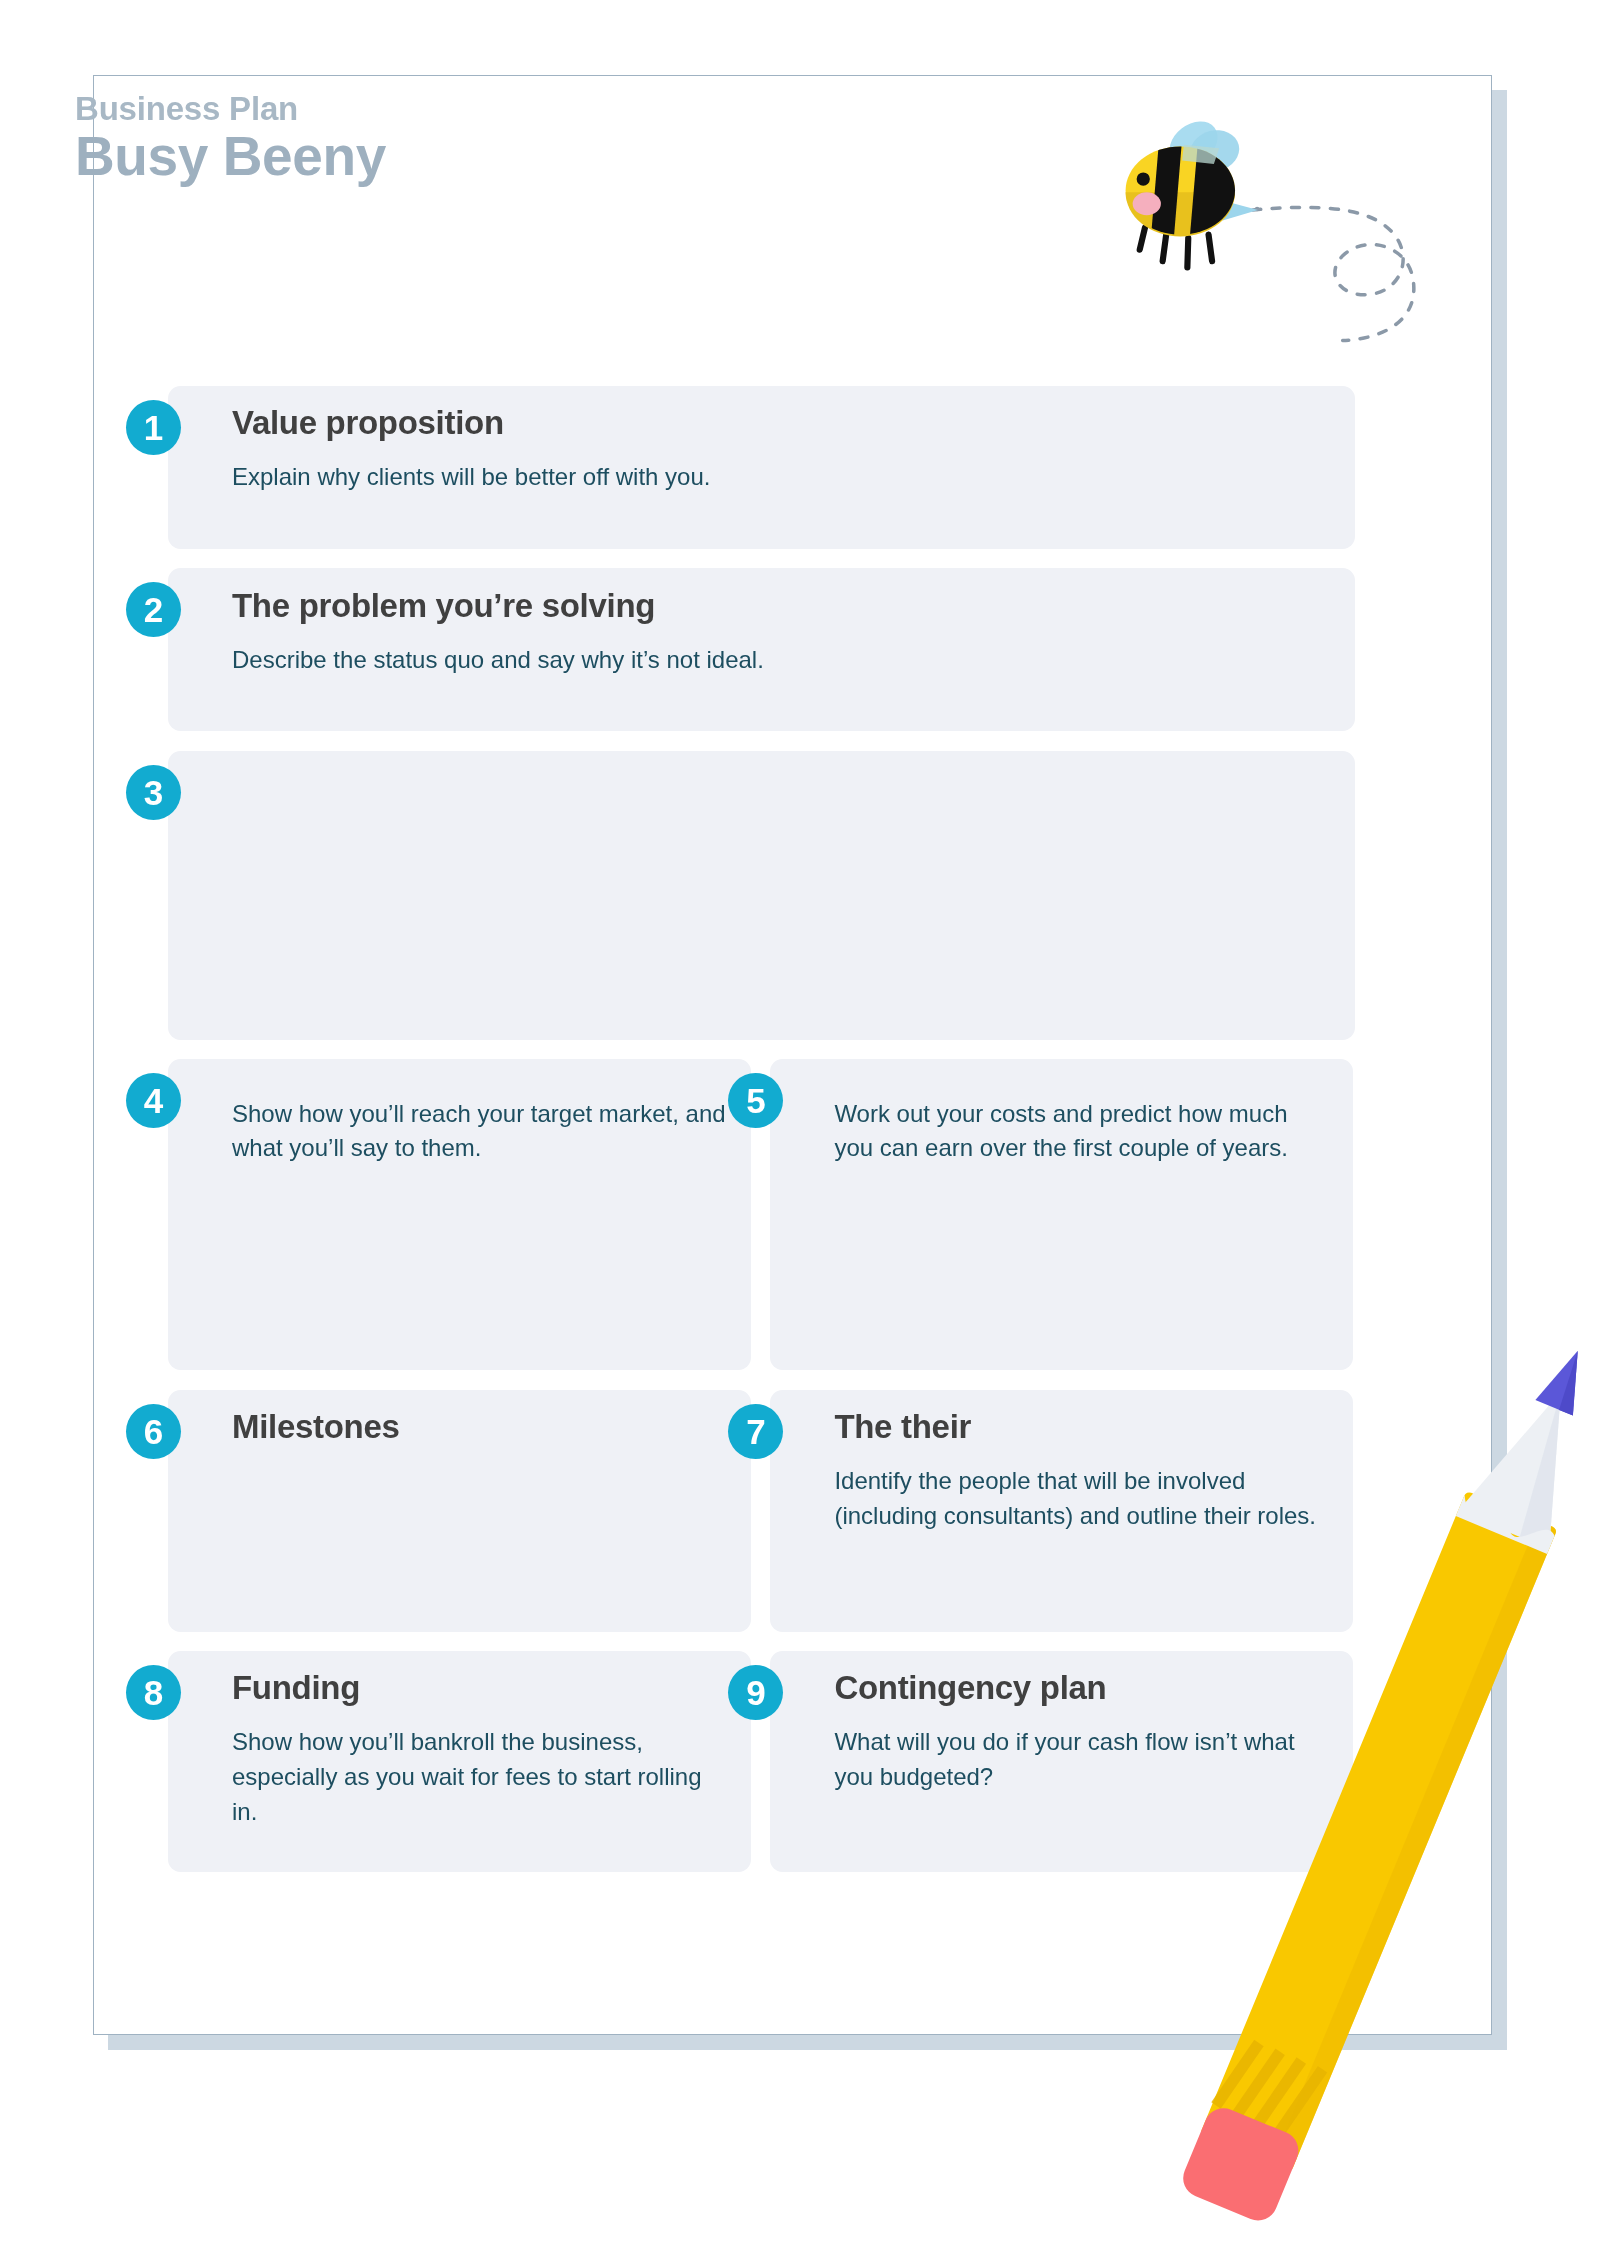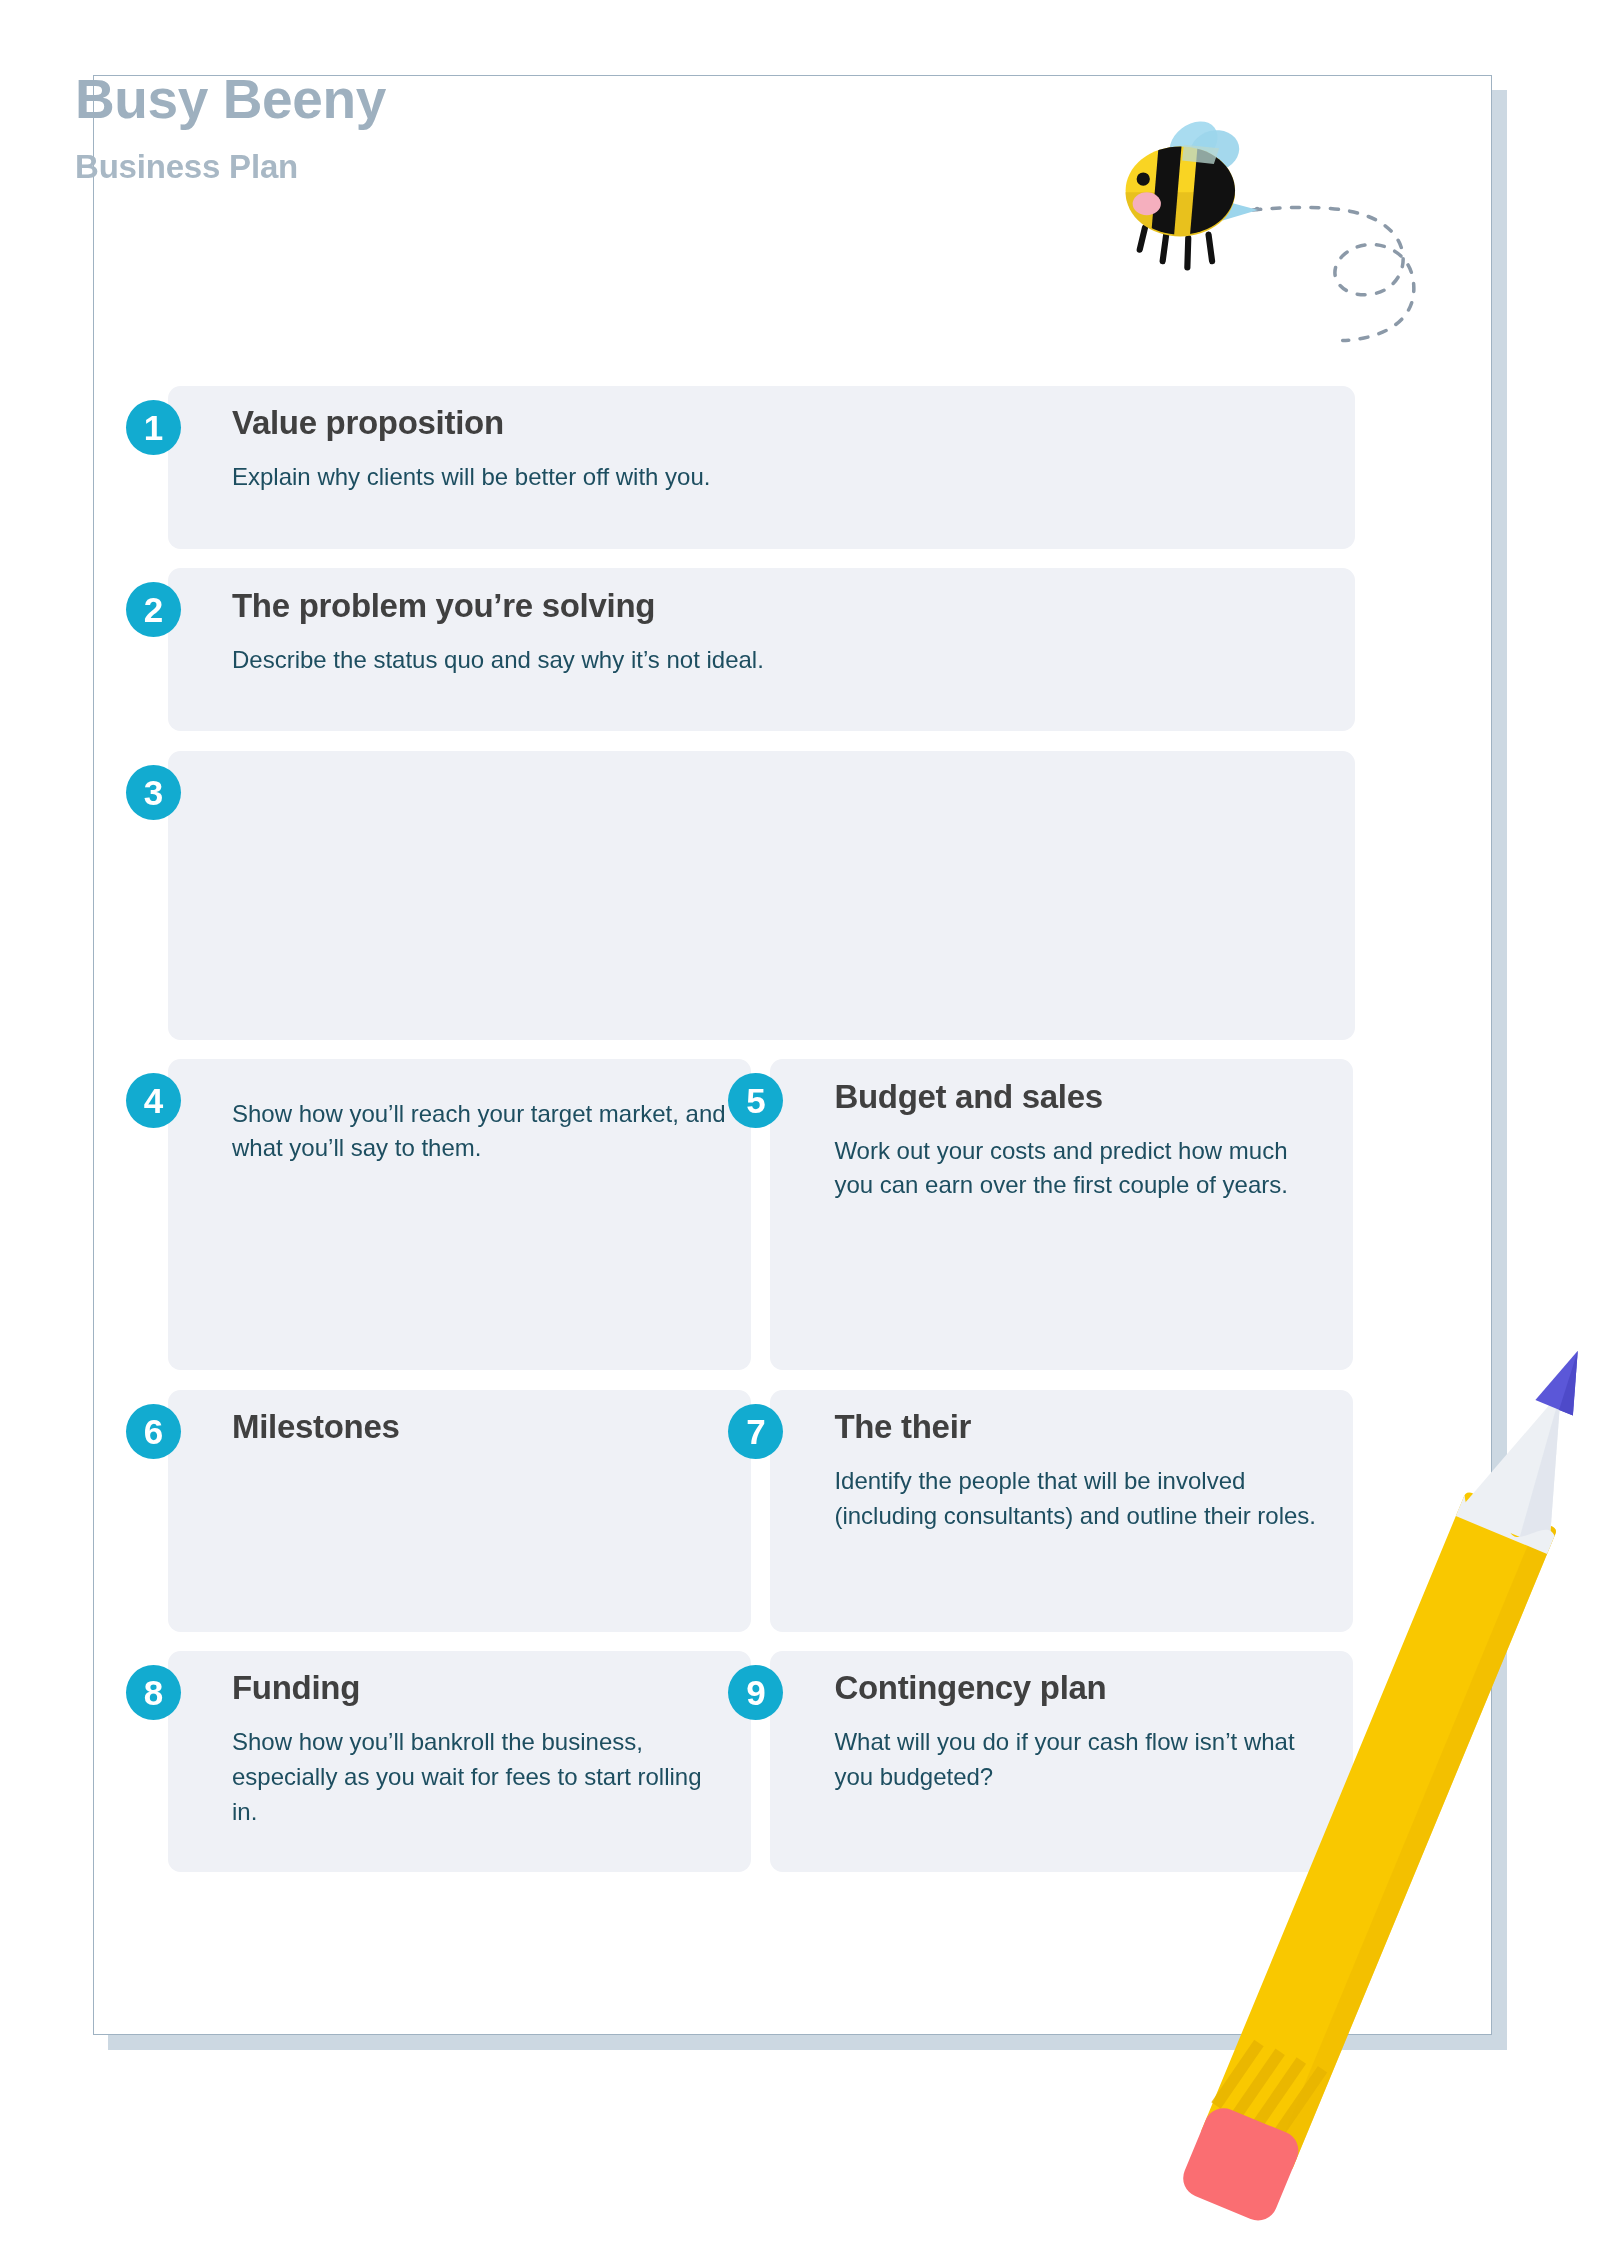--- a/index.html
+++ b/index.html
@@ -119,22 +119,22 @@
     pointer-events:none;
   }
 </style>
 </head>
 <body>
 
 <div id="sheet-shadow"></div>
 <div id="sheet"></div>
 
 <div id="header">
+  <div id="doc-subtitle">Business Plan</div>
   <div id="doc-title">Busy Beeny</div>
-  <div id="doc-subtitle">Business Plan</div>
 </div>
 
 <svg id="bee-illustration" viewBox="0 0 400 290">
 
   <path d="M190 120 C 280 112, 330 120, 352 150
            C 372 178, 355 214, 320 216
            C 288 218, 272 192, 292 172
            C 316 148, 366 158, 372 200
            C 378 244, 340 266, 292 268" fill="none" stroke="#8b99a8" stroke-width="4" stroke-linecap="round" stroke-dasharray="9 13"></path>
   <circle cx="195" cy="119" r="2.6" fill="#8b99a8"></circle>
@@ -199,21 +199,20 @@
   <div class="row">
     <div class="card card-half" id="card-4">
       <div class="num">4</div>
       <div class="card-body">
         <div class="card-desc">Show how you’ll reach your target market, and what you’ll say to them.</div>
       </div>
     </div>
     <div class="card card-half" id="card-5">
       <div class="num">5</div>
       <div class="card-body">
-        <div class="card-title">Budget and sales</div>
         <div class="card-desc">Work out your costs and predict how much you can earn over the first couple of years.</div>
       </div>
     </div>
   </div>
 
   <div class="row">
     <div class="card card-half" id="card-6">
       <div class="num">6</div>
       <div class="card-body">
         <div class="card-title">Milestones</div>

